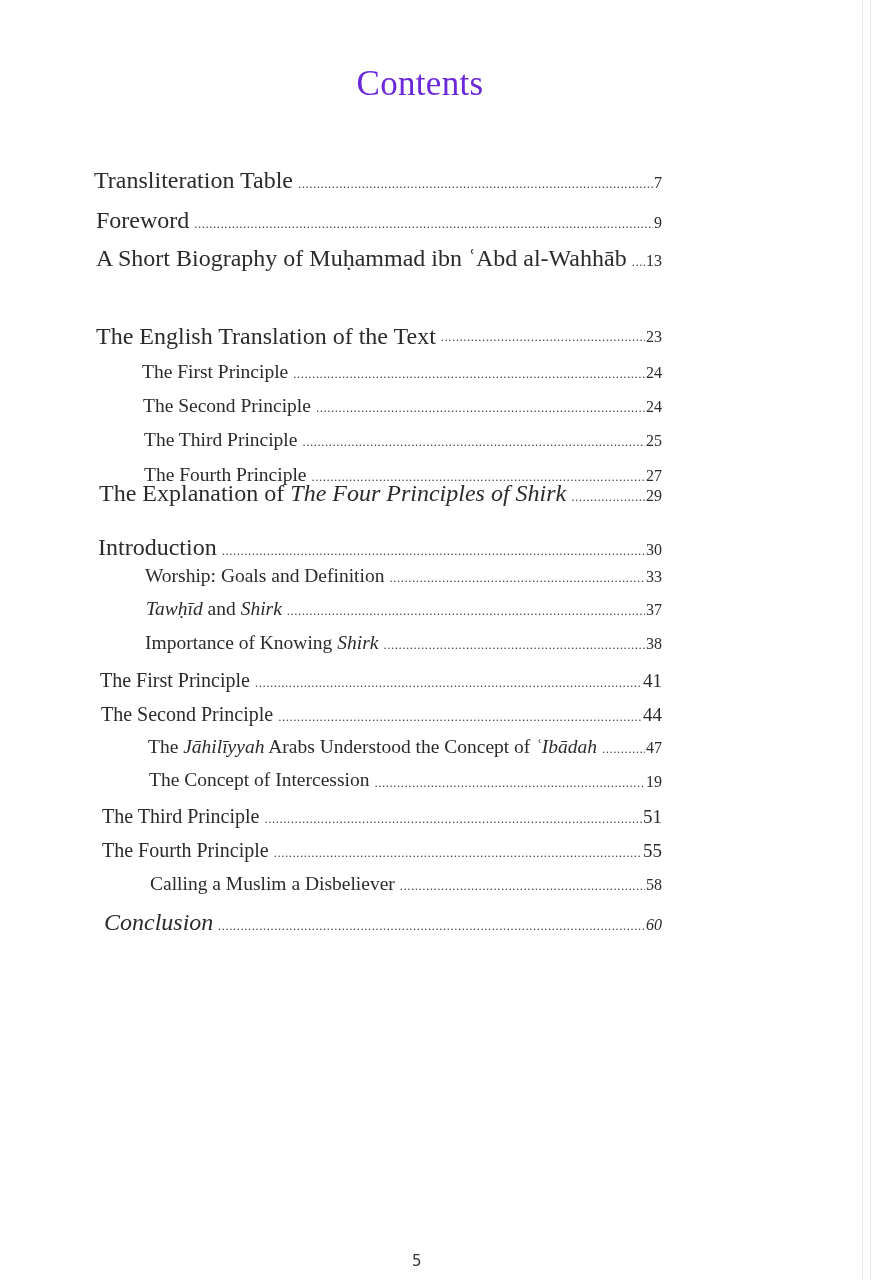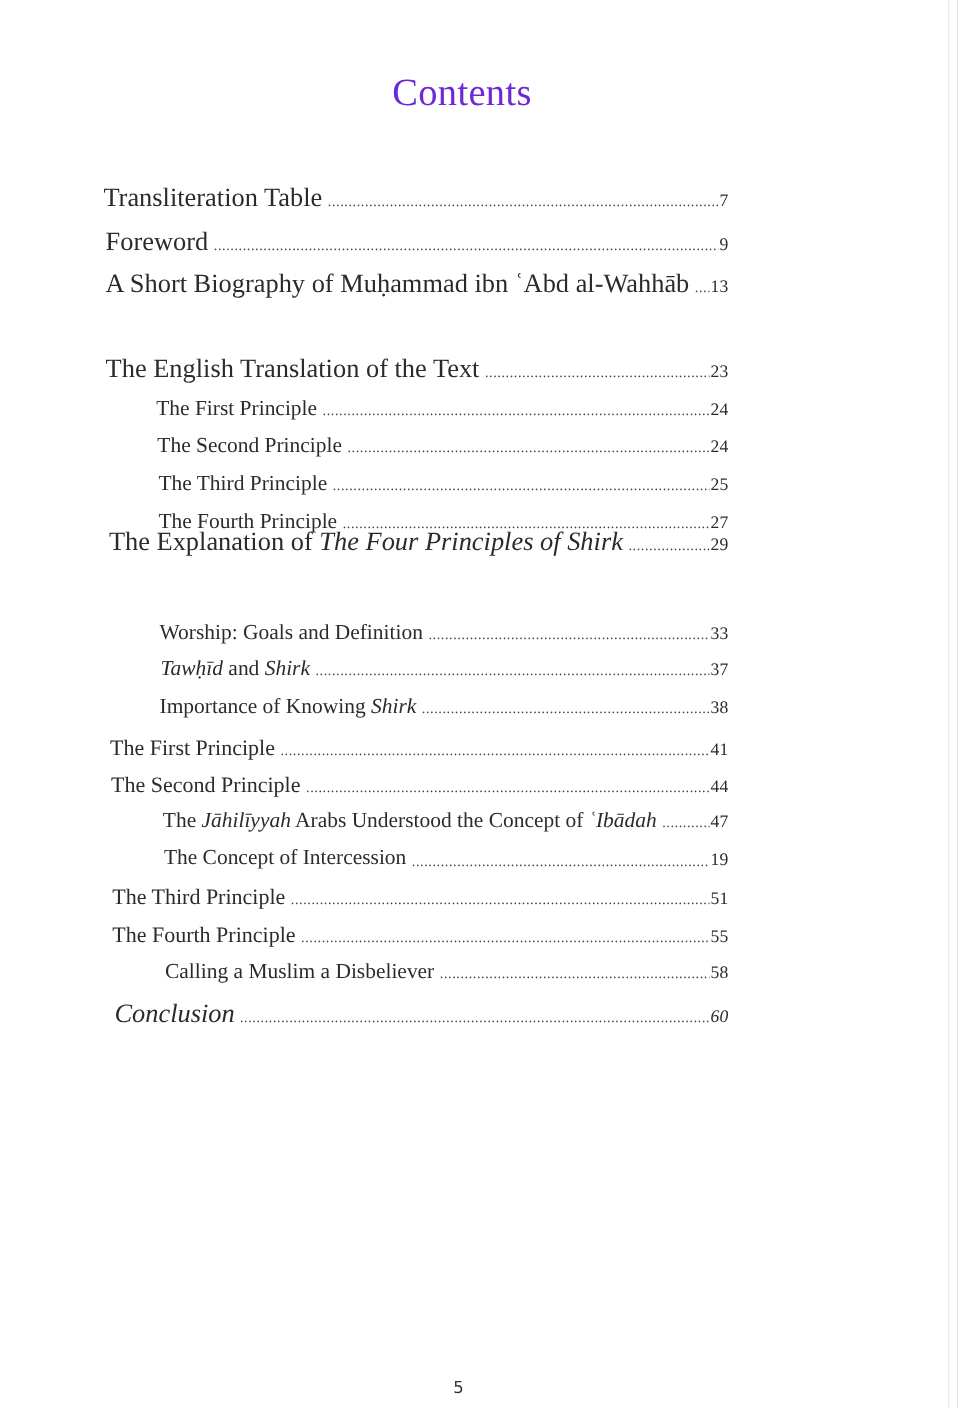--- a/index.html
+++ b/index.html
@@ -24,21 +24,21 @@
   }
   .entry .dots::before {
     content:"........................................................................................................................................................................................................................................";
   }
   .entry .num { flex:none; }
   .lvl1 { font-size:24px; }
   .lvl1 .num { font-size:16px; }
   .lvl2 { font-size:19.5px; }
   .lvl2 .num { font-size:16px; }
   .lvl3 { font-size:20px; }
-  .lvl3 .num { font-size:16px; }
+  .lvl3 .num { font-size:19px; }
   .folio {
     position:absolute; top:1252px; left:412px; font-family:"DejaVu Sans", sans-serif;
     font-size:15px; color:#333;
   }
 </style>
 </head>
 <body>
 
 <div class="page-edge" style="left:862px;"></div>
 <div class="page-edge" style="left:870px;"></div>
@@ -54,21 +54,21 @@
     <div class="entry lvl1" style="left: 74px; top: 207px;">
       <span class="label"><span>Foreword</span></span>
       <span class="dots"></span>
       <span class="num">9</span>
     </div>
     <div class="entry lvl1" style="left: 74px; top: 245px;">
       <span class="label"><span>A Short Biography of Muḥammad ibn ʿAbd al-Wahhāb</span></span>
       <span class="dots"></span>
       <span class="num">13</span>
     </div>
-    <div class="entry lvl1" style="left: 74px; top: 323px;">
+    <div class="entry lvl1" style="left: 74px; top: 323px; align-items: center;">
       <span class="label"><span>The English Translation of the Text</span></span>
       <span class="dots"></span>
       <span class="num">23</span>
     </div>
     <div class="entry lvl2" style="left: 120px; top: 361px;">
       <span class="label"><span>The First Principle</span></span>
       <span class="dots"></span>
       <span class="num">24</span>
     </div>
     <div class="entry lvl2" style="left: 121px; top: 395px;">
@@ -83,20 +83,25 @@
     </div>
     <div class="entry lvl2" style="left: 122px; top: 464px;">
       <span class="label"><span>The Fourth Principle</span></span>
       <span class="dots"></span>
       <span class="num">27</span>
     </div>
     <div class="entry lvl1" style="left: 77px; top: 480px; justify-content: flex-end;">
       <span class="label"><span>The Explanation of </span><i>The Four Principles of Shirk</i></span>
       <span class="dots"></span>
       <span class="num">29</span>
+    </div>
+    <div class="entry lvl1" style="left: 76px; top: 534px;">
+      <span class="label"><span>Introduction</span></span>
+      <span class="dots"></span>
+      <span class="num">30</span>
     </div>
     <div class="entry lvl2" style="left: 123px; top: 565px;">
       <span class="label"><span>Worship: Goals and Definition</span></span>
       <span class="dots"></span>
       <span class="num">33</span>
     </div>
     <div class="entry lvl2" style="left: 124px; top: 598px;">
       <span class="label"><i>Tawḥīd</i><span> and </span><i>Shirk</i></span>
       <span class="dots"></span>
       <span class="num">37</span>

